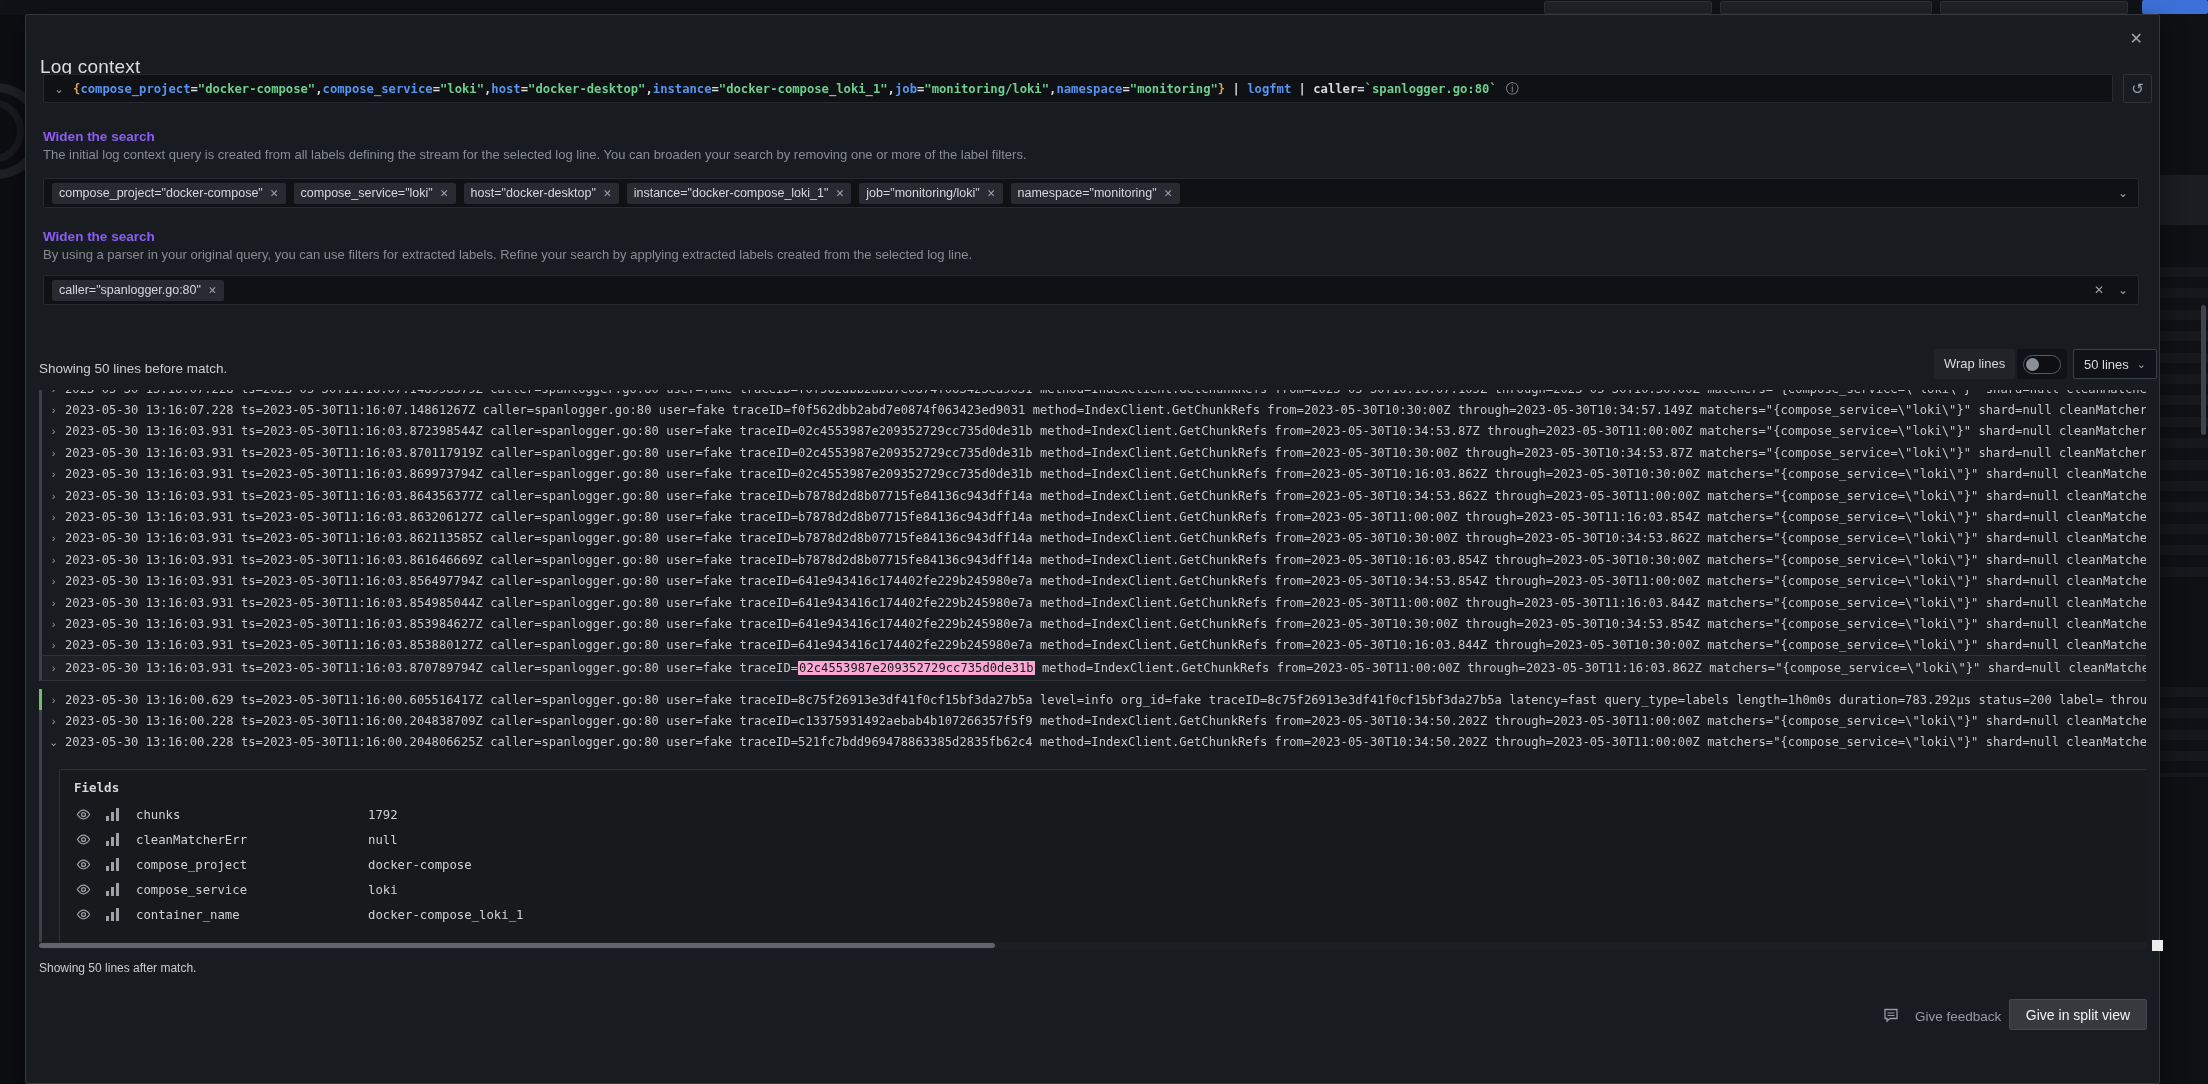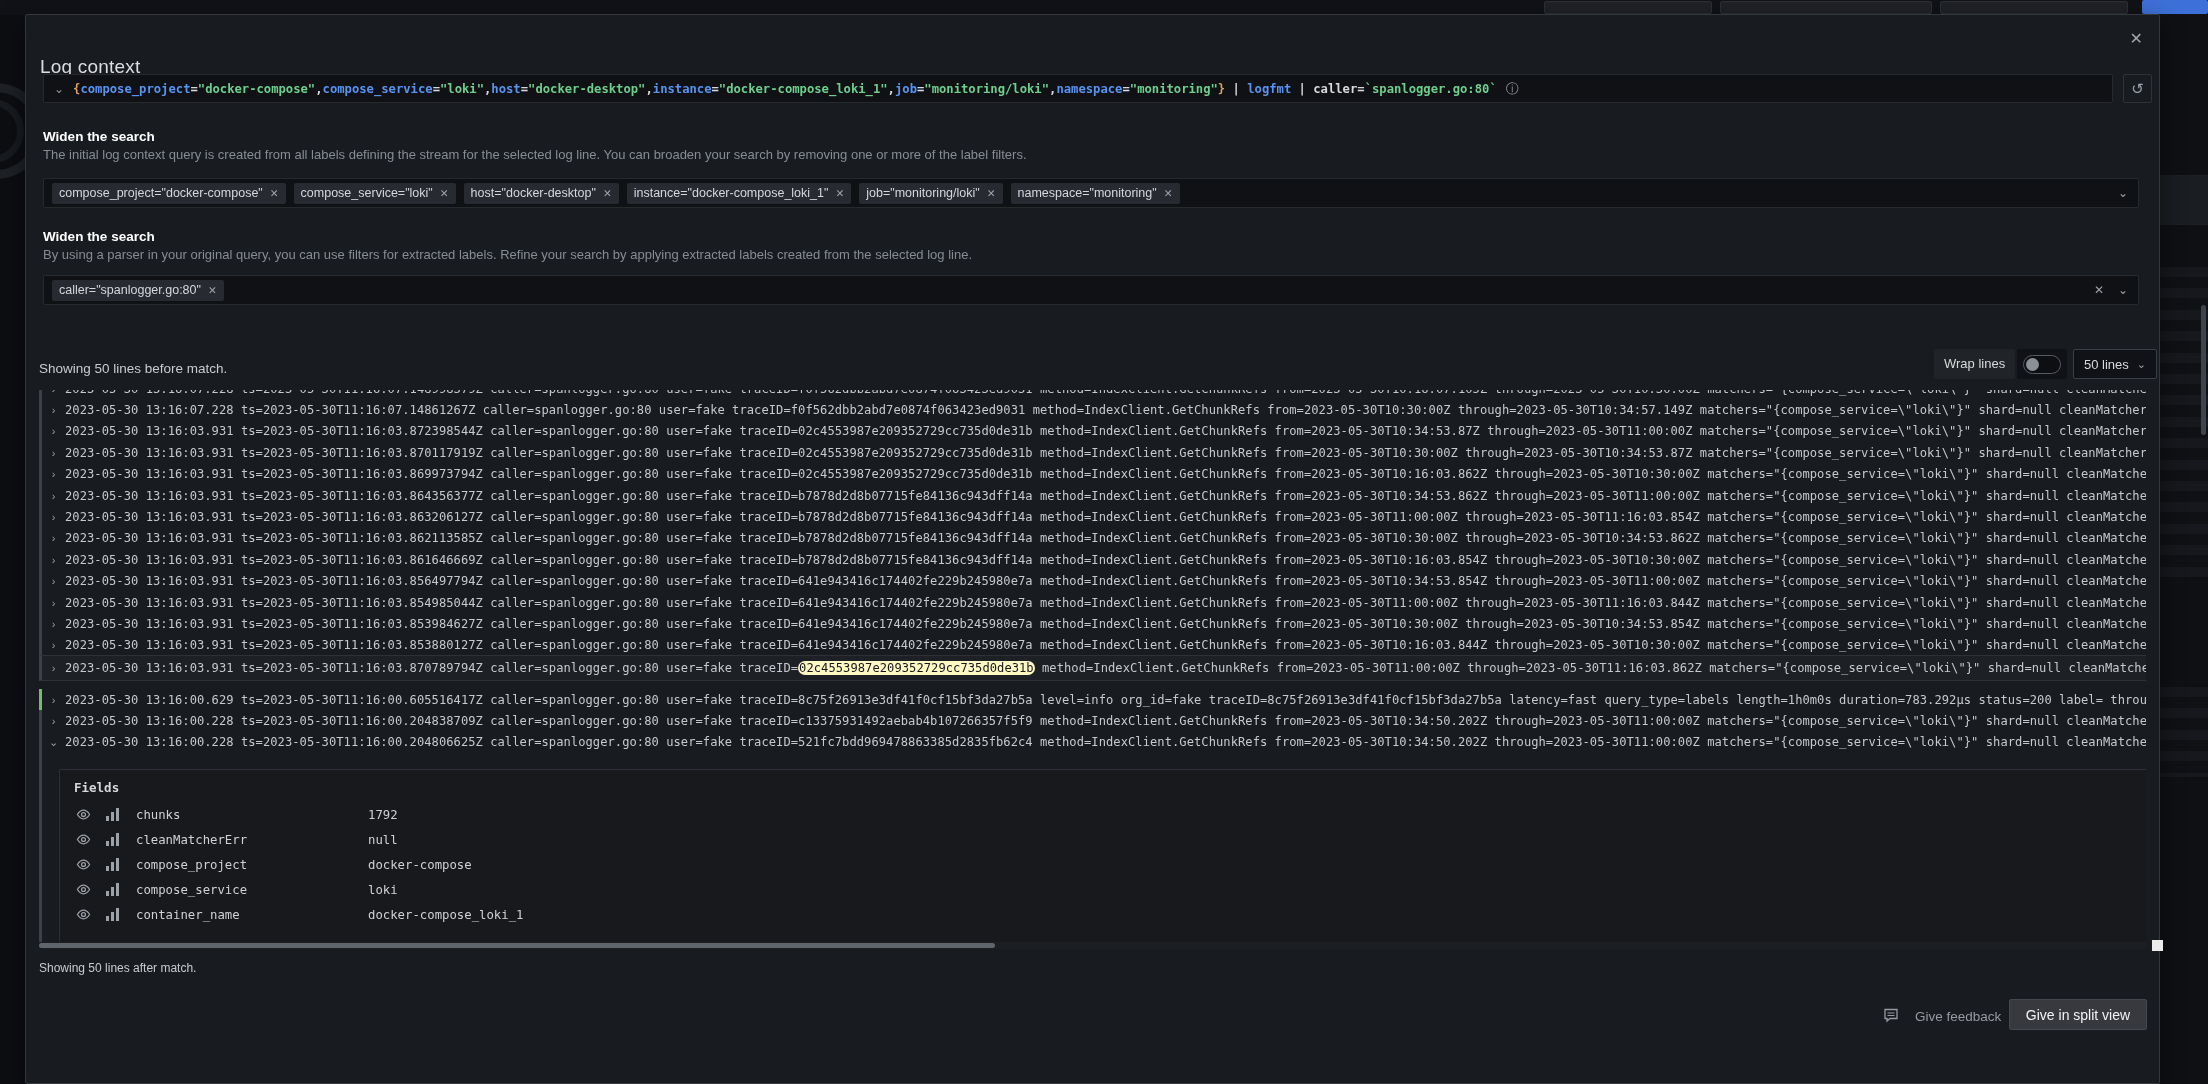--- a/index.html
+++ b/index.html
@@ -21,21 +21,21 @@
   .modal { position:absolute; left:25px; top:14px; width:2135px; height:1070px; background:#181b1f; border:1px solid #34383d; border-radius:2px; box-shadow:0 8px 24px rgba(0,0,0,.5); }
   .m-title { position:absolute; left:14px; top:16px; font-size:19px; font-weight:500; color:#dcdde0; letter-spacing:.2px;margin-top:25px; }
   .m-close { position:absolute; right:16px; top:16px; font-size:16px; color:#a2a6ab; background:none; border:none; cursor:pointer; line-height:1; }
 
   .querybar { position:absolute; left:17px; top:59px; width:2070px; height:29px; background:#101114; border:1px solid #26292e; border-radius:2px; display:flex; align-items:center; padding:0 10px; gap:9px; overflow:hidden; }
   .q-chev { color:#8e9299; font-size:12px; line-height:1; }
   .q-text { font-family:"DejaVu Sans Mono", monospace; font-size:12.2px; font-weight:600; white-space:nowrap; }
   .q-info { color:#8e939a; font-size:13px; }
   .undo-btn { position:absolute; left:2097px; top:59px; width:29px; height:29px; background:#181b1f; border:1px solid #2f3338; border-radius:2px; color:#9aa0ab; font-size:15px; cursor:pointer; display:flex; align-items:center; justify-content:center; }
 
-  .sec-h { position:absolute; left:17px; font-size:13.5px; font-weight:600; color:#ffffff; }
+  .sec-h { position:absolute; left:17px; font-size:13.5px; font-weight:600; color:#8b5cf6; }
   .sec-d { position:absolute; left:17px; font-size:13px; color:#878c93; }
   .selbox { position:absolute; left:17px; width:2096px; height:30px; background:#101114; border:1px solid #26292e; border-radius:2px; display:flex; align-items:center; gap:8px; padding:0 30px 0 8px; overflow:hidden; }
   .chip { background:#272a31; border-radius:2px; height:21px; display:flex; align-items:center; gap:7px; padding:0 7px; font-size:12.5px; color:#d5d7da; white-space:nowrap; }
   .chip .x { color:#9da1a8; font-size:10.5px; cursor:pointer; }
   .selbox .dd { position:absolute; right:10px; color:#9da1a8; font-size:12px; }
   .selbox .clr { position:absolute; right:34px; color:#9da1a8; font-size:12px; cursor:pointer; }
 
   .before-text { position:absolute; left:13px; top:346px; font-size:13.5px; color:#c9cbce; }
   .after-text  { position:absolute; left:13px; top:946px; font-size:12px; color:#c9cbce; }
 
@@ -47,21 +47,21 @@
   .lines-select .dd { color:#9da1a8; font-size:11px; }
 
   
   .logarea { position:absolute; left:13px; top:375px; width:2107px; height:561px; overflow:hidden; }
   .rows-before { margin-top:-12px; }
   .lrow { height:21.4px; display:flex; align-items:center; border-left:3px solid #3d4046; padding-left:6px; overflow:hidden; white-space:nowrap; cursor:pointer; }
   .lrow.info { border-left-color:#73BF69; }
   .lchev { color:#9aa0a6; font-size:11px; width:11px; flex:0 0 11px; text-align:center; }
   .lbody { font-family:"DejaVu Sans Mono", monospace; font-size:12.1px; color:#c7c9cd; margin-left:6px; letter-spacing:.05px; }
   .match-row { position:absolute; left:0; top:265px; width:2107px; height:26px; display:flex; align-items:center; border-left:3px solid #3d4046; border-top:1px solid #2e3136; border-bottom:1px solid #2e3136; background:rgba(255,255,255,.025); padding-left:6px; overflow:hidden; white-space:nowrap; cursor:pointer; }
-  .match-row mark { background:#fef9c3; color:#15171b; padding:0 1px;border-radius:7px; }
+  .match-row mark { background:#f9a8d4; color:#15171b; padding:0 1px; }
   .rows-after { position:absolute; left:0; top:299px; width:2107px; }
   .exp-bar { position:absolute; left:0; top:341px; width:3px; height:213px; background:#3d4046; }
 
   .fields { position:absolute; left:20px; top:379px; width:2088px; height:175px; background:#17191d; border:1px solid #2c3036; border-radius:2px; overflow:hidden; padding-top:8px; }
   .f-head { font-family:"DejaVu Sans Mono", monospace; font-size:12.5px; font-weight:700; color:#d5d7da; padding-left:14px; height:24px; line-height:20px; }
   .frow { height:25px; display:grid; grid-template-columns:30px 30px 232px 1fr; align-items:center; padding-left:16px; }
   .f-ic { display:flex; align-items:center; cursor:pointer; }
   .f-name,.f-value { font-family:"DejaVu Sans Mono", monospace; font-size:12.3px; color:#cfd1d4; white-space:nowrap; }
 
   .hscroll { position:absolute; left:0; top:552px; width:2107px; height:7px; background:#1c1e22; }

